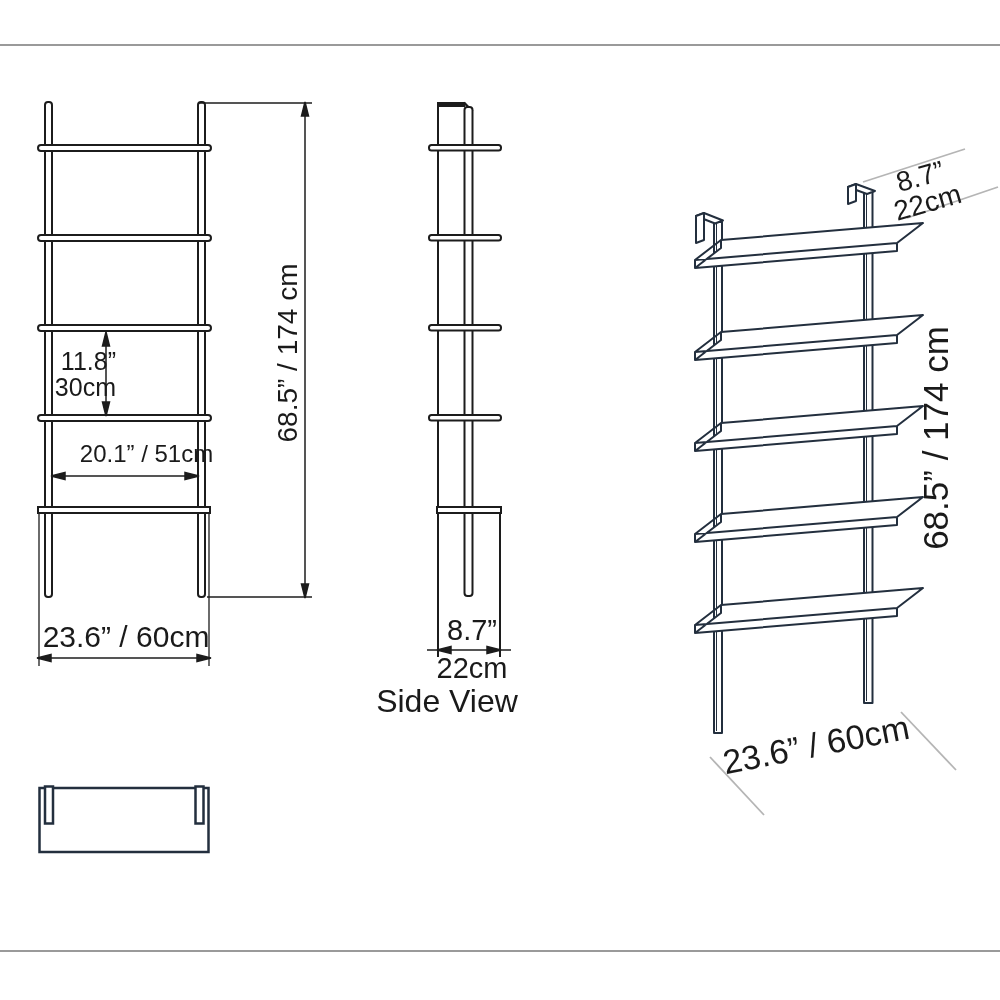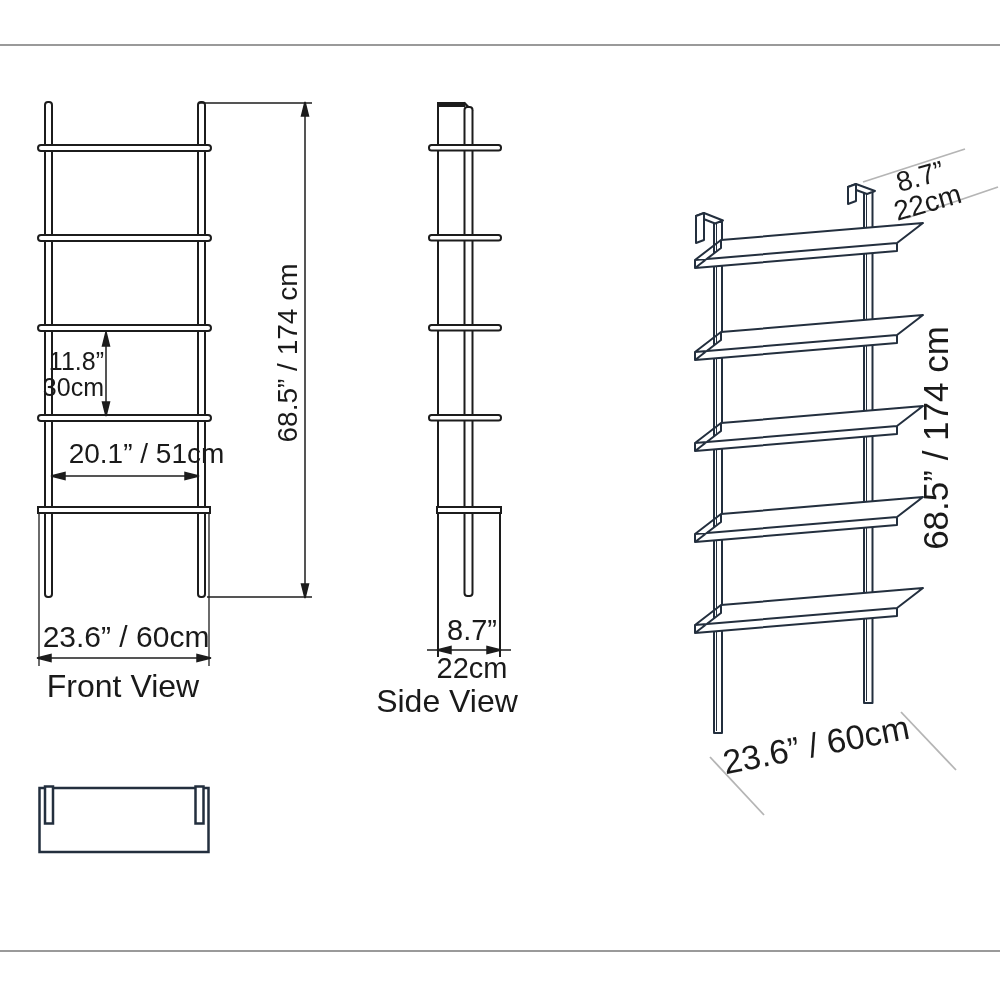--- a/index.html
+++ b/index.html
@@ -107,32 +107,31 @@
   </g>
 
   <g stroke="#b5b5b5" stroke-width="1.8">
     <line x1="863" y1="182" x2="965" y2="149"></line>
     <line x1="907" y1="218" x2="998" y2="187"></line>
     <line x1="710" y1="757" x2="764" y2="815"></line>
     <line x1="901" y1="712" x2="956" y2="770"></line>
   </g>
 </svg>
 
-  <div class="txt stack" style="left:28px;top:348px;width:76px;text-align:right;font-size:25px;line-height:1.05;">
+  <div class="txt stack" style="left:40px;top:348px;width:76px;text-align:right;font-size:25px;line-height:1.05;">
     <span>11.8”</span>
     <span>30cm</span>
   </div>
 
-  <div class="txt center" style="left:127px;top:454px;font-size:28px;padding-left:39px;">20.1” / 51cm</div>
+  <div class="txt center" style="left:127px;top:454px;font-size:24px;padding-left:39px;">20.1” / 51cm</div>
 
   <div class="txt center" style="left:126px;top:637px;font-size:30px;">23.6” / 60cm</div>
 
   <div class="txt rot90" style="left:288px;top:353px;font-size:28px;">68.5” / 174 cm</div>
 
-  <div class="txt center" style="left:123px;top:686px;font-size:32px;">Front View</div>
 
   <div class="txt center stack" style="left:472px;top:650px;width:130px;text-align:center;font-size:29px;line-height:1.3;">
     <span>8.7”</span>
     <span>22cm</span>
   </div>
 
   <div class="txt center" style="left:447px;top:701px;font-size:32px;">Side View</div>
 
   <div class="txt stack" style="left:924px;top:190px;width:120px;text-align:center;font-size:28px;line-height:0.95;transform:translate(-50%,-50%) rotate(-16deg);">
     <span>8.7”</span>

